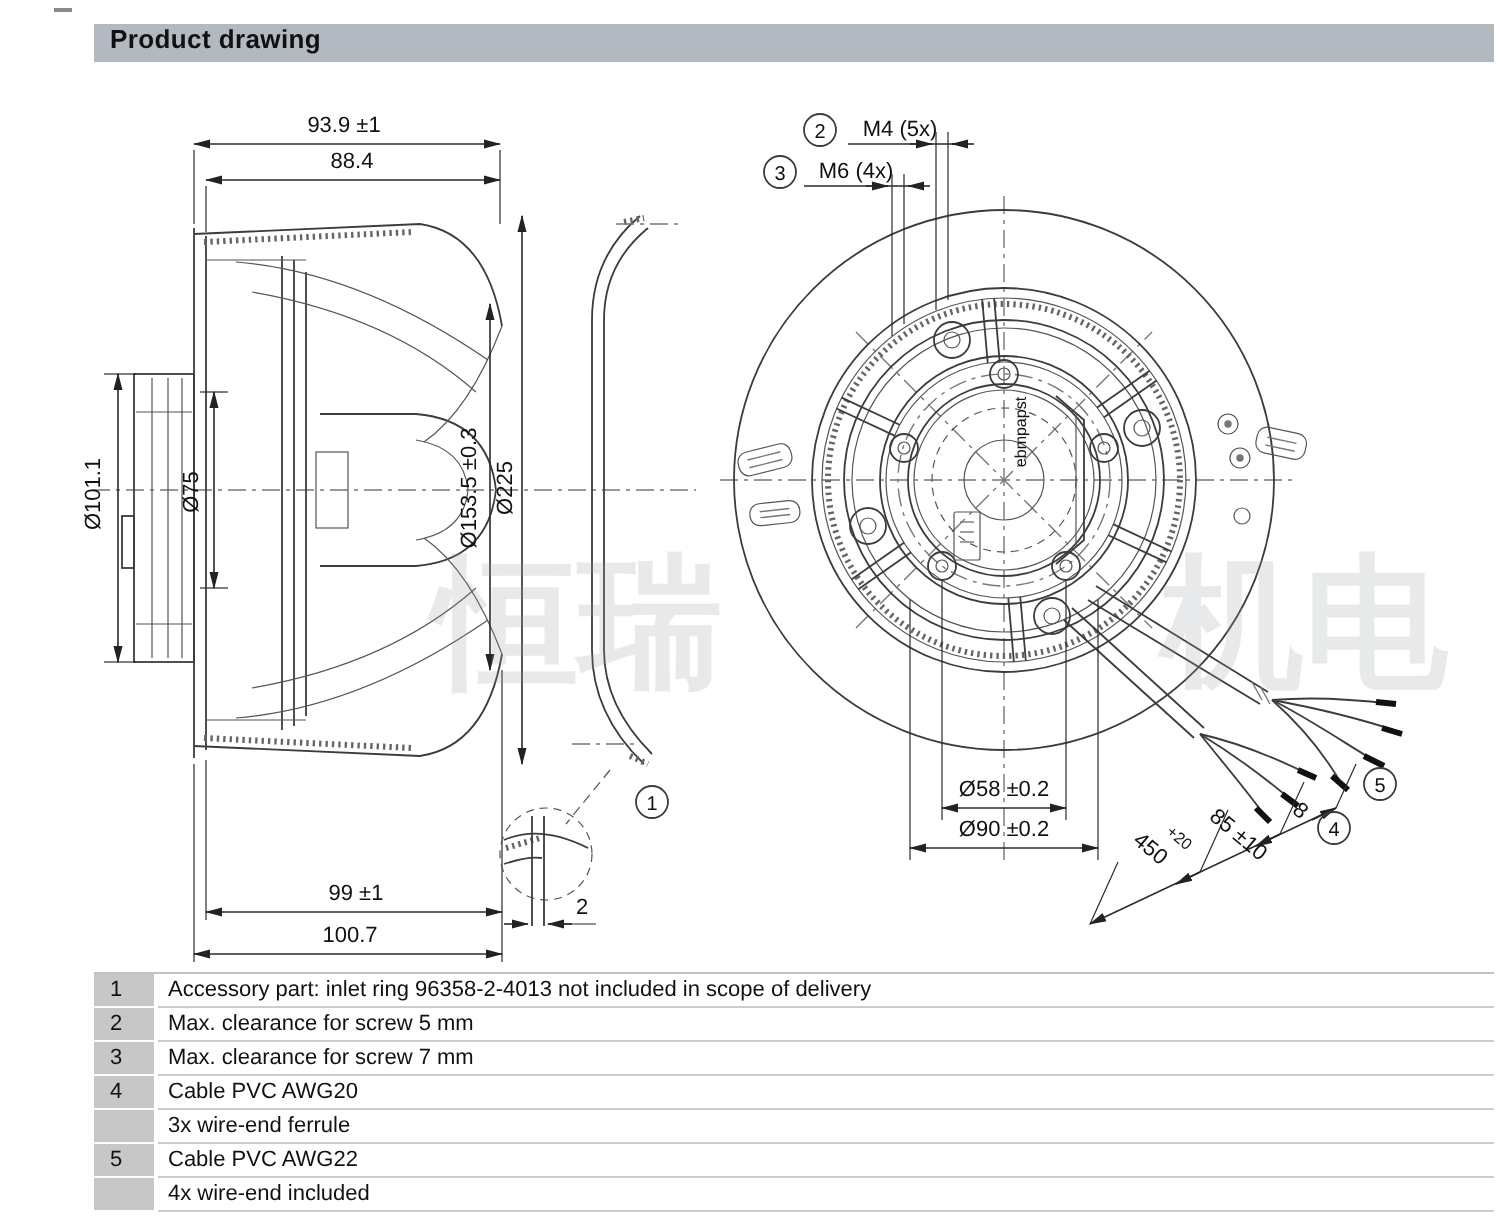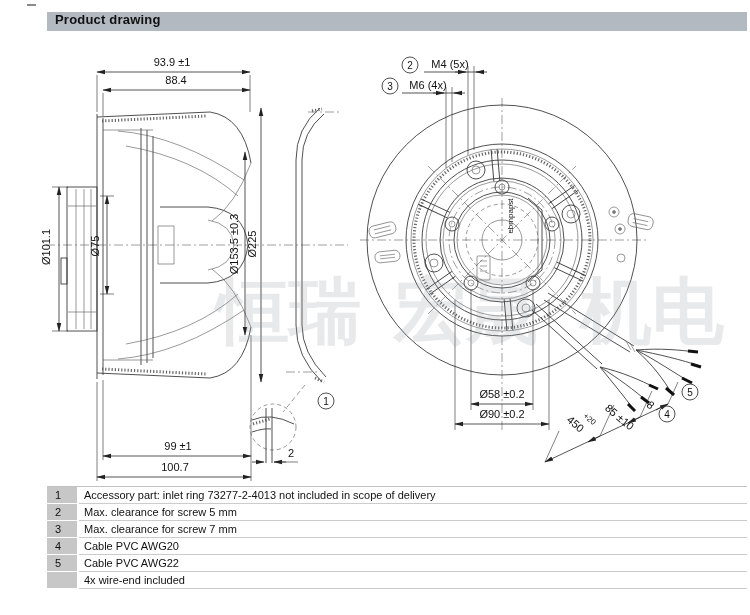--- a/index.html
+++ b/index.html
@@ -357,46 +357,50 @@
 
     <g>
       <circle class="ln" cx="690" cy="392" r="8"></circle>
       <text class="ctext" x="690" y="396">5</text>
     </g>
   </g>
 </svg>
 
 <div id="watermark">
   <span class="wm-cjk" id="wm-g1">恒瑞</span>
-  <span class="wm-cjk" id="wm-g2">宏晟</span>
   <span class="wm-cjk" id="wm-g3">机电</span>
 </div>
 
 <div id="notes-table">
   <div class="note-row">
     <div class="note-no">1</div>
       <div class="note-gap"></div>
-    <div class="note-text">Accessory part: inlet ring 73277-2-4013 not included in scope of delivery</div>
+    <div class="note-text">Accessory part: inlet ring 96358-2-4013 not included in scope of delivery</div>
   </div>
   <div class="note-row">
     <div class="note-no">2</div>
       <div class="note-gap"></div>
     <div class="note-text">Max. clearance for screw 5 mm</div>
   </div>
   <div class="note-row">
     <div class="note-no">3</div>
       <div class="note-gap"></div>
     <div class="note-text">Max. clearance for screw 7 mm</div>
   </div>
   <div class="note-row">
     <div class="note-no">4</div>
       <div class="note-gap"></div>
     <div class="note-text">Cable PVC AWG20</div>
   </div>
   <div class="note-row">
+    <div class="note-no"></div>
+      <div class="note-gap"></div>
+    <div class="note-text">3x wire-end ferrule</div>
+  </div>
+  <div class="note-row">
     <div class="note-no">5</div>
       <div class="note-gap"></div>
     <div class="note-text">Cable PVC AWG22</div>
   </div>
   <div class="note-row">
     <div class="note-no"></div>
       <div class="note-gap"></div>
     <div class="note-text">4x wire-end included</div>
   </div>
 </div>

